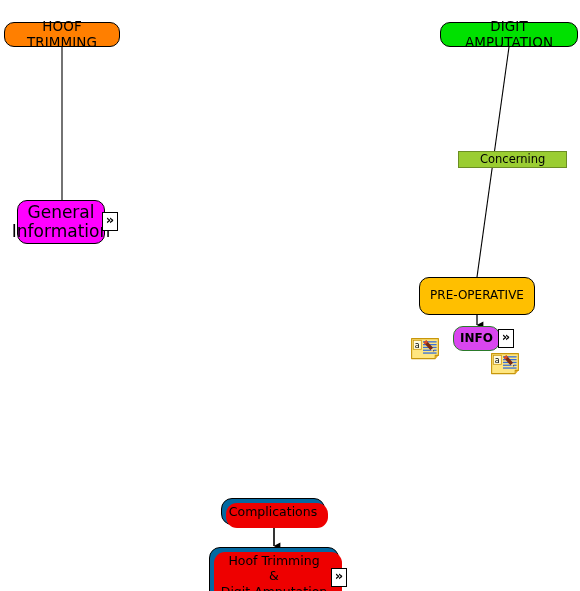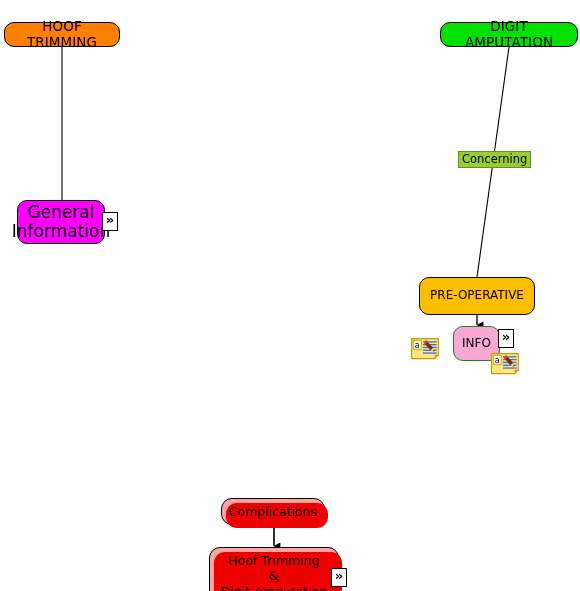--- a/index.html
+++ b/index.html
@@ -76,30 +76,31 @@
     left: 419px; top: 257px;
     width: 116px; height: 38px;
     background: #ffbf00;
     font-size: 12px;
     border-radius: 10px;
   }
 
   
   .n-info {
     left: 453px; top: 306px;
-    width: 47px; height: 35px;
-    background: #f9a8d4;
+    width: 47px; height: 25px;
+    background: #d946ef;
     border: 1.4px solid #2a7a2a;
     font-size: 12px;
     border-radius: 10px;
+    font-weight: bold;
   }
 
   
   .node-peach {
-    background: #fca5a5;
+    background: #0369a1;
     border: 1.4px solid #000000;
     border-radius: 11px;
     font-size: 12.5px;
   }
   .node-peach::after {
     content: "";
     position: absolute;
     left: 4px;
     top: 4px;
     right: -4px;
@@ -119,21 +120,21 @@
   }
 
   
   .edge-label {
     position: absolute;
     box-sizing: border-box;
     background: #9acd32;
     border: 1px solid #6b8e23;
     color: #000000;
     font-size: 11.5px;
-    padding: 0 3px;
+    padding: 0 21px;
     line-height: 15px;
     height: 17px;
     white-space: nowrap;
     z-index: 6;
   }
   .e-concerning { left: 458px; top: 131px; }
 
   
   .badge-chevron {
     position: absolute;

